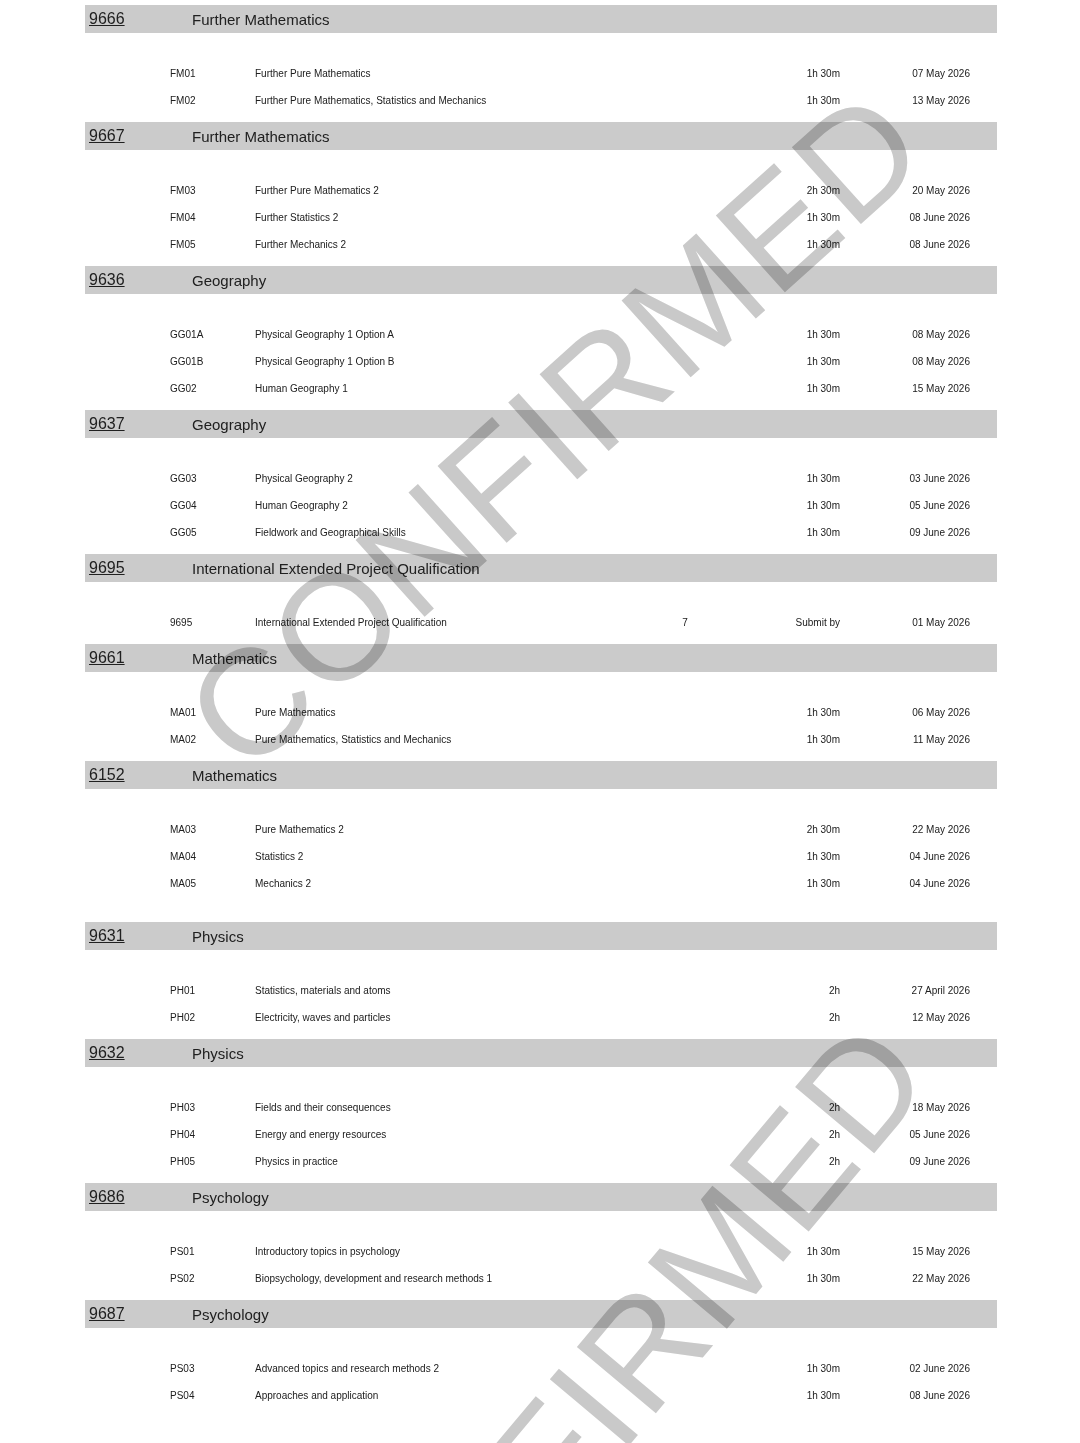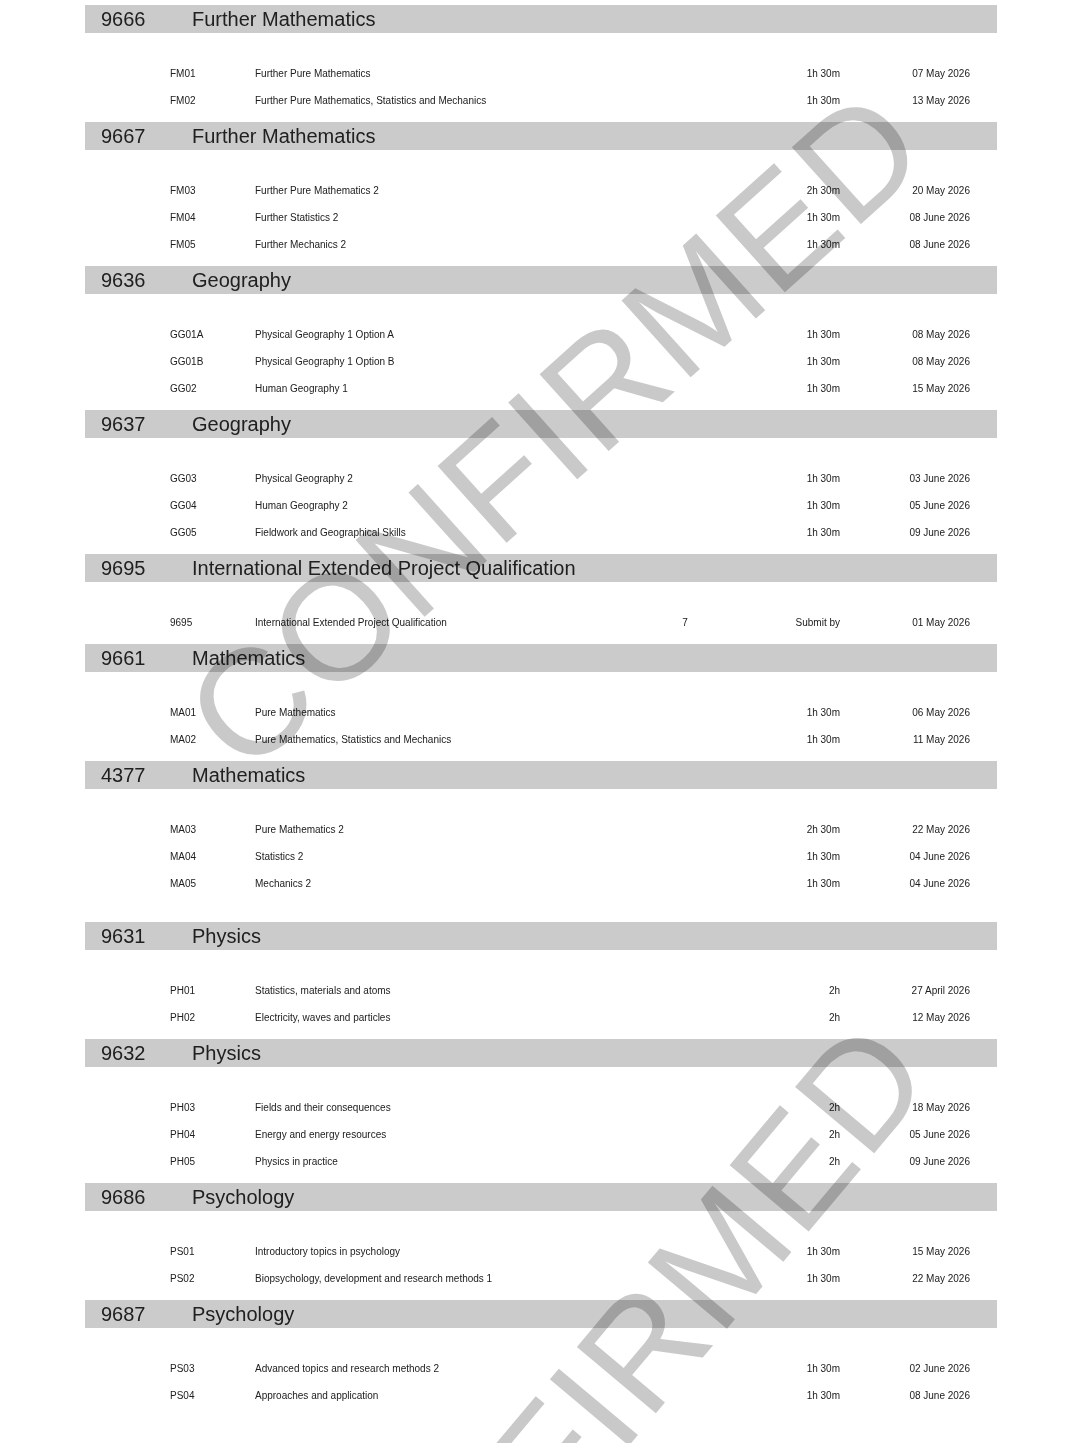--- a/index.html
+++ b/index.html
@@ -25,31 +25,32 @@
   }
   .section { margin-bottom: 9px; }
   .bar {
     position: relative;
     height: 28px;
     background: var(--header-bar);
     margin-bottom: 26px;
   }
   .bar .code {
     position: absolute;
-    left: 16px;
+    left: 4px;
     top: 50%;
     transform: translateY(-50%);
-    font-size: 20px;
+    font-size: 16px;
+    text-decoration: underline;
   }
   .bar .subj {
     position: absolute;
     left: 107px;
     top: 50%;
     transform: translateY(-50%);
-    font-size: 20px;
+    font-size: 15px;
   }
   .row {
     position: relative;
     height: 27px;
     font-size: 10px;
   }
   .row span {
     position: absolute;
     top: 50%;
     transform: translateY(-50%);
@@ -217,21 +218,21 @@
       <span class="unit">MA02</span>
       <span class="title">Pure Mathematics, Statistics and Mechanics</span>
       <span class="paper"></span>
       <span class="dur">1h 30m</span>
       <span class="date">11 May 2026</span>
     </div>
   </div>
 
   <div class="section">
     <div class="bar">
-      <span class="code">4377</span>
+      <span class="code">6152</span>
       <span class="subj">Mathematics</span>
     </div>
     <div class="row">
       <span class="unit">MA03</span>
       <span class="title">Pure Mathematics 2</span>
       <span class="paper"></span>
       <span class="dur">2h 30m</span>
       <span class="date">22 May 2026</span>
     </div>
     <div class="row">

